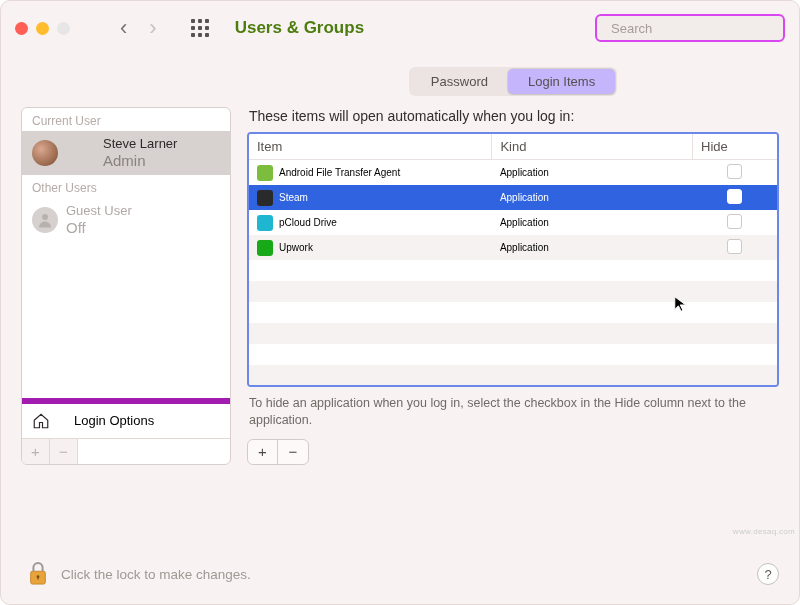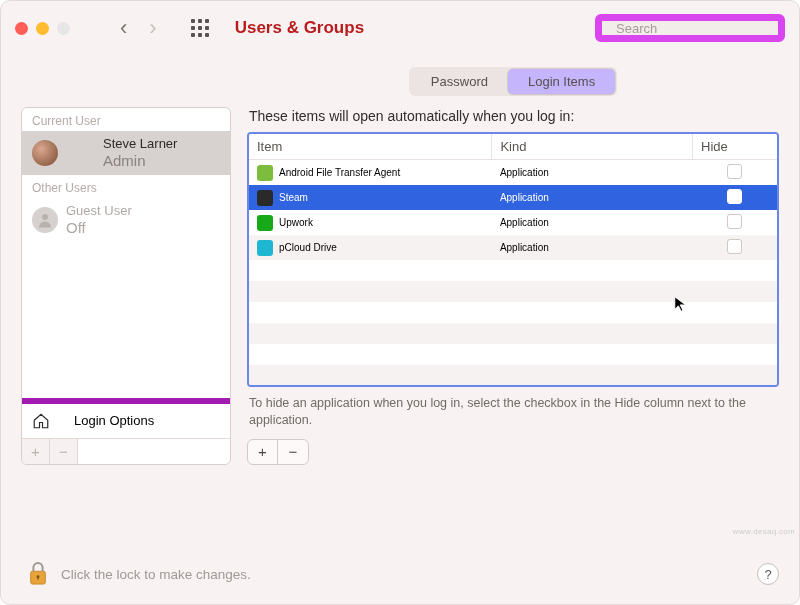--- a/index.html
+++ b/index.html
@@ -13,23 +13,23 @@
   .tl.yellow { background: #febc2e; }
   .tl.green { background: #e6e6e6; }
 
   .navbtns { display: flex; gap: 22px; align-items: center; color: #7c7470; margin-left: 30px; }
   .chev { font-size: 22px; line-height: 1; cursor: default; }
   .chev.fwd { color: #c8c0bd; }
 
   .gridicon { display: grid; grid-template-columns: repeat(3, 4px); grid-template-rows: repeat(3, 4px); gap: 3px; margin-left: 22px; }
   .gridicon div { background: #5a5250; border-radius: 1px; }
 
-  .title { font-size: 17px; font-weight: 700; color: #b91c1c; margin-left: 14px; flex: 0 0 auto; text-align: center; }
-
-  .search { margin-left: auto; width: 190px; height: 28px; background: #f2eceb; border: 7px solid #d946ef; border-radius: 6px; display: flex; align-items: center; padding: 0 8px; gap: 6px; color: #a59c99; }
+  .title { font-size: 17px; font-weight: 700; color: #4d7c0f; margin-left: 14px; flex: 0 0 auto; text-align: center; }
+
+  .search { margin-left: auto; width: 190px; height: 28px; background: #f2eceb; border: 2px solid #d946ef; border-radius: 6px; display: flex; align-items: center; padding: 0 8px; gap: 6px; color: #a59c99; }
   .search svg { width: 14px; height: 14px; }
   .search input { border: none; outline: none; background: transparent; font-size: 13px; color: #444; flex: 1; }
   .search input::placeholder { color: #a59c99; }
 
   .content { display: flex; padding: 0 20px 12px 20px; gap: 16px; }
 
   .sidebar { width: 210px; display: flex; flex-direction: column; margin-top: 52px; }
   .sb-box { border: 1px solid #d9cfcd; border-radius: 6px; background: #fff; flex: 1; display: flex; flex-direction: column; overflow: hidden; }
   .sb-sec-label { font-size: 12px; color: #b5aba8; padding: 6px 10px 3px 10px; }
   .user-row { display: flex; align-items: center; gap: 8px; padding: 6px 10px; }
@@ -189,26 +189,26 @@
                 <td><span class="appicon" style="background:#7dbd3d;border-radius:3px;color:#fff;"></span><span>Android File Transfer Agent</span></td>
                 <td>Application</td>
                 <td style="text-align:center"><span class="hidebox"></span></td>
               </tr>
               <tr class="selected">
                 <td><span class="appicon" style="background:#2a2a2a;border-radius:3px;color:#fff;"></span><span>Steam</span></td>
                 <td>Application</td>
                 <td style="text-align:center"><span class="hidebox"></span></td>
               </tr>
               <tr>
+                <td><span class="appicon" style="background:#1fb6d1;border-radius:3px;color:#fff;"></span><span>pCloud Drive</span></td>
+                <td>Application</td>
+                <td style="text-align:center"><span class="hidebox"></span></td>
+              </tr>
+              <tr>
                 <td><span class="appicon" style="background:#17a917;border-radius:3px;color:#fff;"></span><span>Upwork</span></td>
-                <td>Application</td>
-                <td style="text-align:center"><span class="hidebox"></span></td>
-              </tr>
-              <tr>
-                <td><span class="appicon" style="background:#1fb6d1;border-radius:3px;color:#fff;"></span><span>pCloud Drive</span></td>
                 <td>Application</td>
                 <td style="text-align:center"><span class="hidebox"></span></td>
               </tr>
               <tr class="blank">
                 <td></td>
                 <td></td>
                 <td></td>
               </tr>
               <tr class="blank">
                 <td></td>

